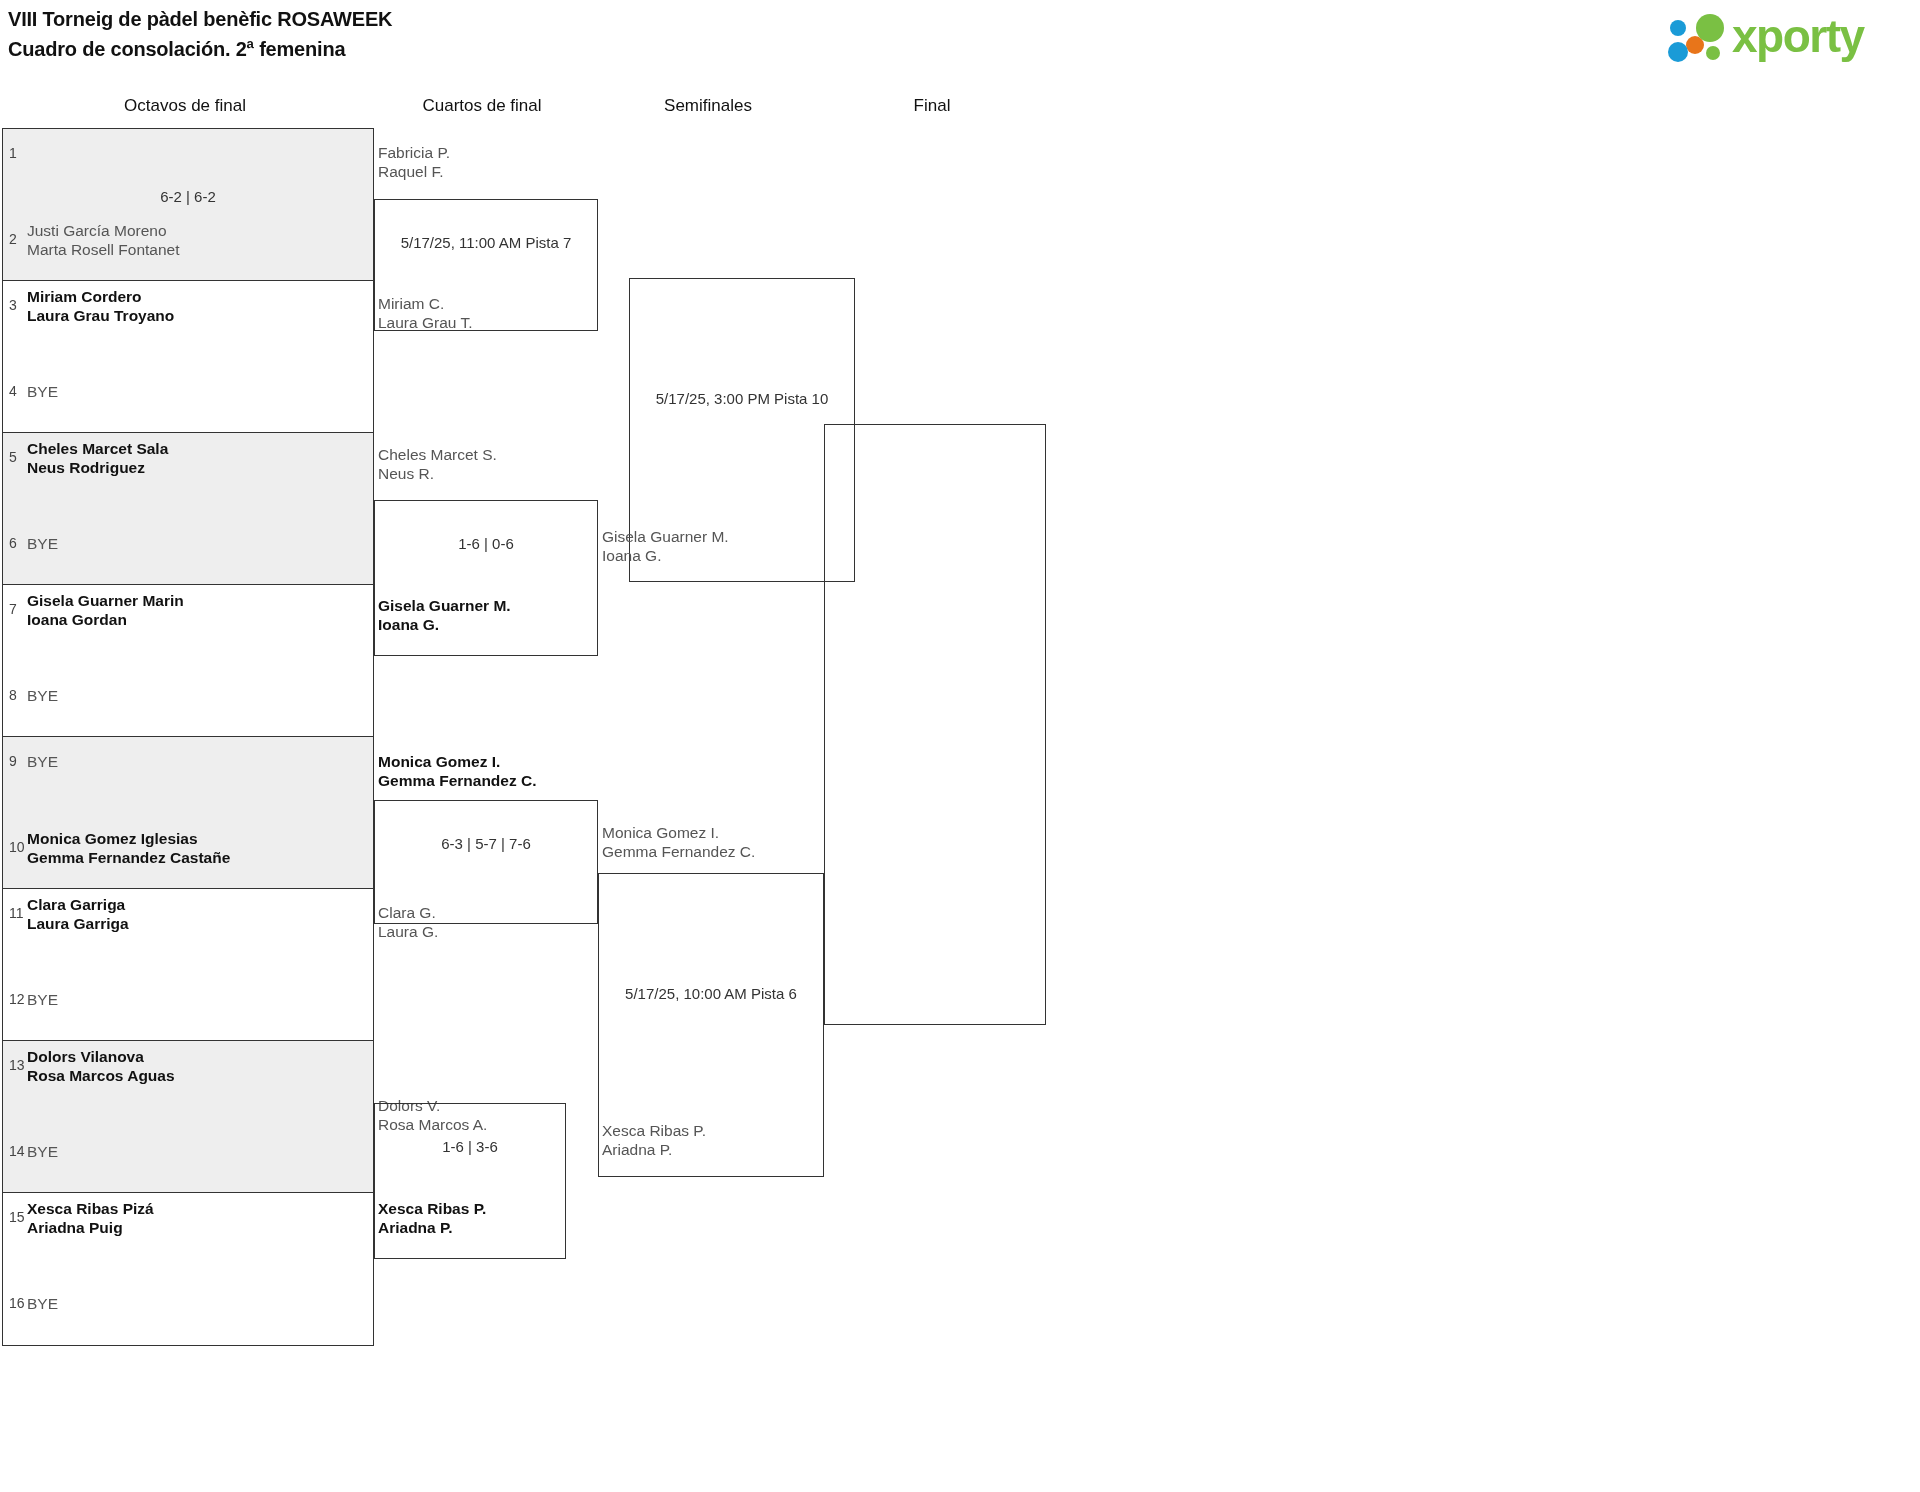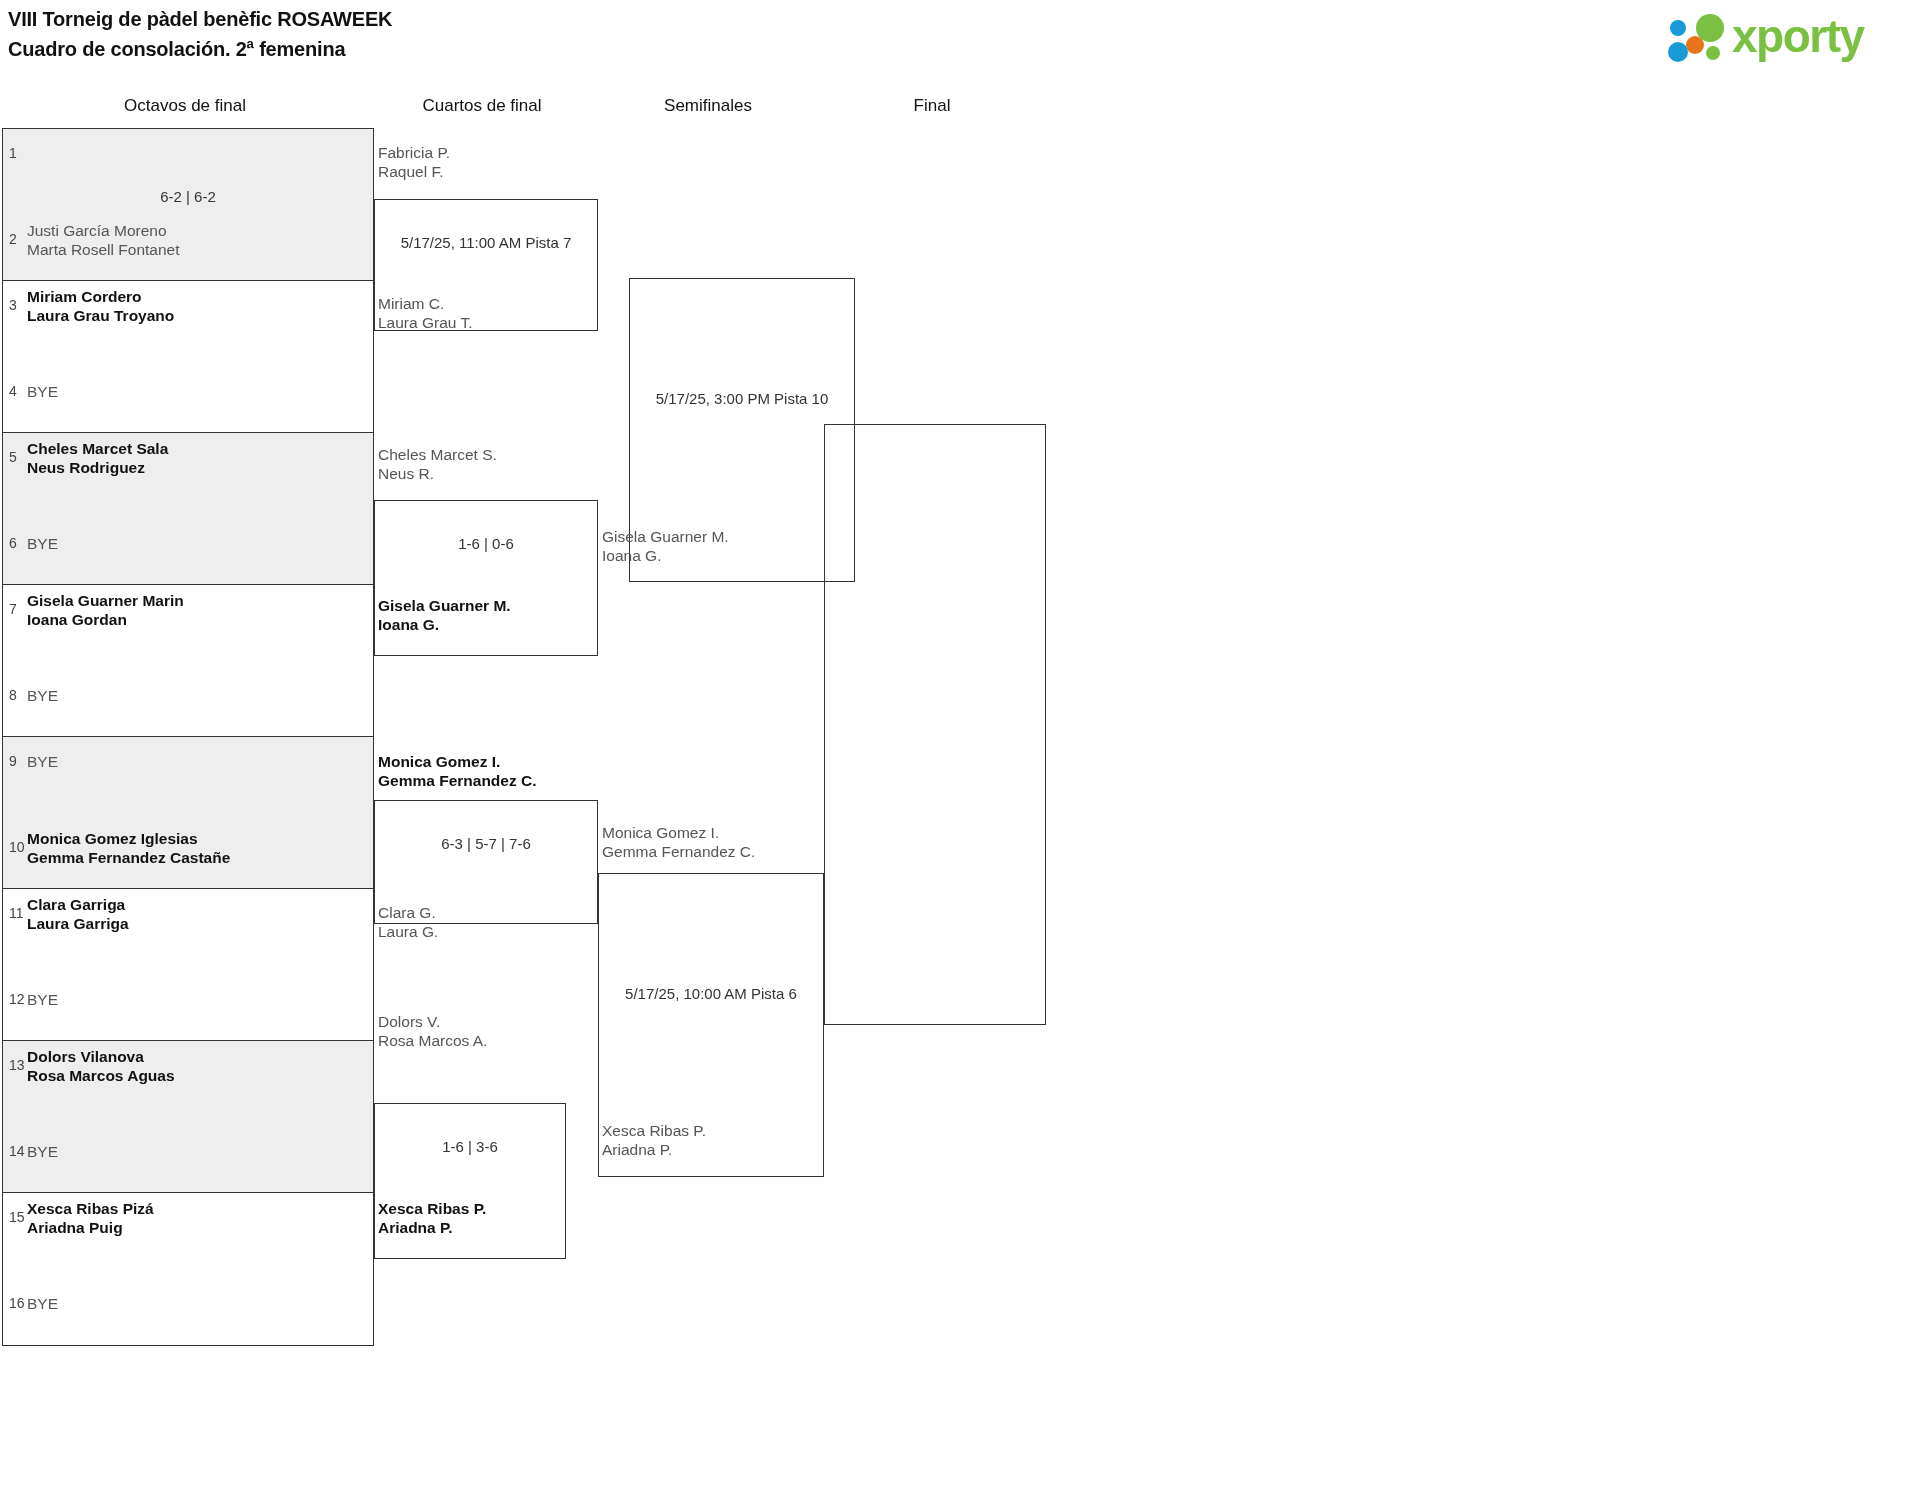--- a/index.html
+++ b/index.html
@@ -353,21 +353,21 @@
     <span class="tname">Gemma Fernandez C.</span>
   </div>
   <div class="adv-box" style="left:374px; top:800px; width:224px; height:124px;">
     <div class="adv-label" style="top:33px;">6-3 | 5-7 | 7-6</div>
   </div>
   <div class="team-label loser" style="left:378px; top:903px;">
     <span class="tname">Clara G.</span>
     <span class="tname">Laura G.</span>
   </div>
 
-  <div class="team-label loser" style="left:378px; top:1012px;">
+  <div class="team-label loser" style="left:378px; top:1096px;">
     <span class="tname">Dolors V.</span>
     <span class="tname">Rosa Marcos A.</span>
   </div>
   <div class="adv-box" style="left:374px; top:1103px; width:192px; height:156px;">
     <div class="adv-label" style="top:33px;">1-6 | 3-6</div>
   </div>
   <div class="team-label winner" style="left:378px; top:1199px;">
     <span class="tname">Xesca Ribas P.</span>
     <span class="tname">Ariadna P.</span>
   </div>

